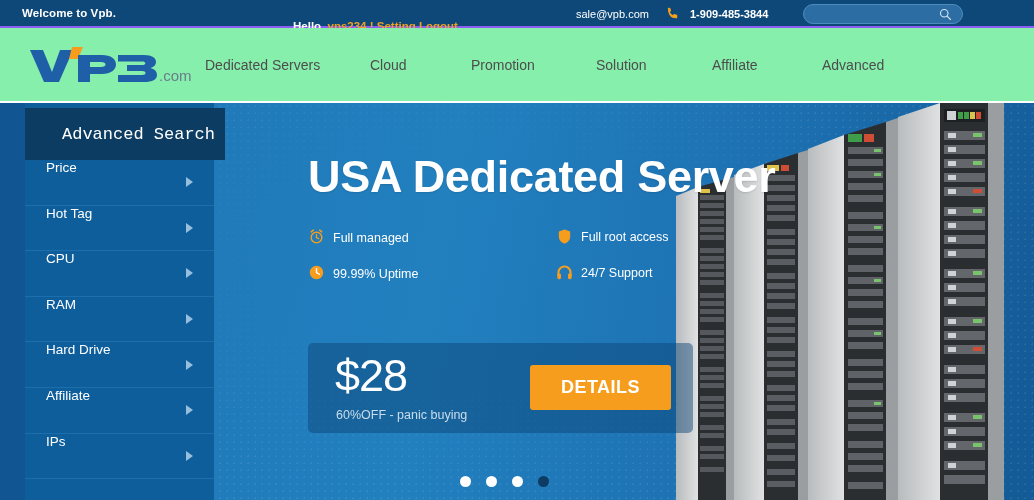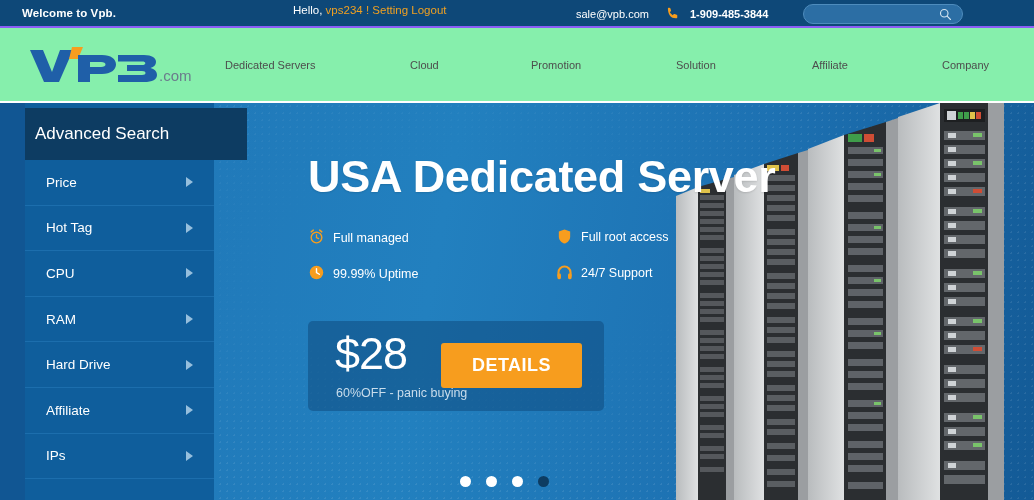--- a/index.html
+++ b/index.html
@@ -18,22 +18,22 @@
     border-bottom: 2px solid #8b5cf6;
     color: #ffffff;
     font-size: 11.5px;
   }
   .topbar-welcome {
     position: absolute; left: 22px; top: 7px;
     font-weight: bold; letter-spacing: .1px;
     white-space: nowrap;
   }
   .topbar-hello {
-    position: absolute; left: 293px; top: 4px;
-    font-weight: normal; white-space: nowrap;
+    position: absolute; left: 293px; top: 20px;
+    font-weight: bold; white-space: nowrap;
   }
   .topbar-hello .user { color: #f0a021; }
   .topbar-hello .lnk  { color: #f0a021; }
   .topbar-mail {
     position: absolute; left: 576px; top: 8px;
     font-size: 11px; white-space: nowrap;
   }
   .topbar-phoneicon {
     position: absolute; left: 665px; top: 6px;
     width: 16px; height: 16px;
@@ -71,26 +71,25 @@
     position: absolute; left: 26px; top: 14px;
     width: 175px; height: 44px;
   }
   .nav-items {
     position: absolute; left: 205px; top: 0;
     height: 73px;
     display: flex; align-items: center;
   }
   .nav-item {
     color: #4d4d4d;
-    font-size: 11px;
+    font-size: 14px;
     padding: 0 0;
     margin-right: 0;
     white-space: nowrap;
     cursor: pointer;
-    margin-left: 20px;
   }
 
   
   .hero {
     position: absolute; left: 0; top: 103px;
     width: 1034px; height: 397px;
     background: linear-gradient(100deg, #1f74b5 0%, #2280bf 42%, #1d71b2 70%, #135a96 100%);
     overflow: hidden;
   }
   .dot-pattern {
@@ -109,36 +108,37 @@
   }
 
   
   .sidebar {
     position: absolute; left: 25px; top: 0;
     width: 189px; height: 397px;
     background: #0f5e9c;
   }
   .sidebar-header {
     position: absolute; left: 0; top: 5px;
-    width: 222px; height: 52px;
+    width: 200px; height: 52px;
     background: #0d3c62;
     color: #ffffff;
     font-size: 17px;
     display: flex; align-items: center;
-    padding-left: 10px;
+    padding-left: 37px;
+    font-family: Liberation Mono, monospace;
   }
   .sidebar-list {
     position: absolute; left: 0; top: 57px;
     width: 189px;
   }
   .sidebar-item {
     position: relative;
     height: 45.6px;
     border-bottom: 1px solid #1c6ead;
-    display: flex; align-items: center;
+    display: flex; 
     padding-left: 21px;
     color: #ffffff;
     font-size: 13.5px;
     cursor: pointer;
   }
   .sidebar-arrow {
     position: absolute; right: 21px; top: 50%;
     transform: translateY(-50%);
     width: 0; height: 0;
     border-left: 7px solid #96bfdd;
@@ -171,22 +171,22 @@
   .feat.col2 { left: 248px; }
   .feat-icon {
     width: 17px; height: 17px;
     margin-right: 8px;
     flex: 0 0 auto;
     display: block;
   }
 
   
   .pricebox {
-    position: absolute; left: 308px; top: 218px;
-    width: 296px; height: 90px;
+    position: absolute; left: 308px; top: 240px;
+    width: 385px; height: 90px;
     background: rgba(13,70,120,.48);
     border-radius: 5px;
   }
   .price {
     position: absolute; left: 27px; top: 10px;
     color: #ffffff;
     font-size: 45px;
     font-weight: 300;
     letter-spacing: -1px;
     line-height: 1;
@@ -281,21 +281,21 @@
       <text x="133" y="39" font-family="Liberation Sans, sans-serif" font-size="15" fill="#6b7c8c">.com</text>
     </svg>
   </div>
 
   <div class="nav-items">
     <div class="nav-item" style="width:165px">Dedicated Servers</div>
     <div class="nav-item" style="width:101px">Cloud</div>
     <div class="nav-item" style="width:125px">Promotion</div>
     <div class="nav-item" style="width:116px">Solution</div>
     <div class="nav-item" style="width:110px">Affiliate</div>
-    <div class="nav-item" style="width:110px">Company</div>
+    <div class="nav-item" style="width:110px">Advanced</div>
   </div>
 </div>
 
 <div class="hero">
   <div class="dot-pattern"></div>
   <div class="hero-left-strip"></div>
 
   <div class="racks">
     <svg viewBox="0 0 366 397" width="366" height="397">
       <defs>

